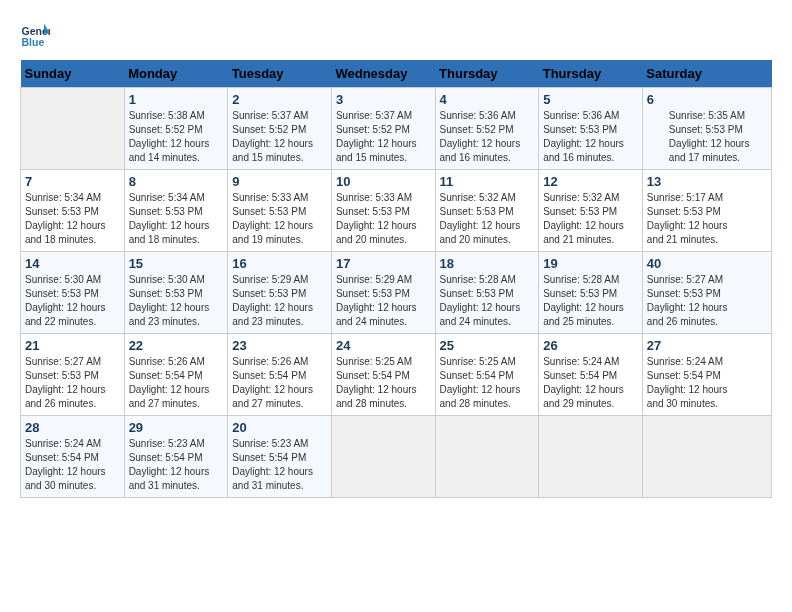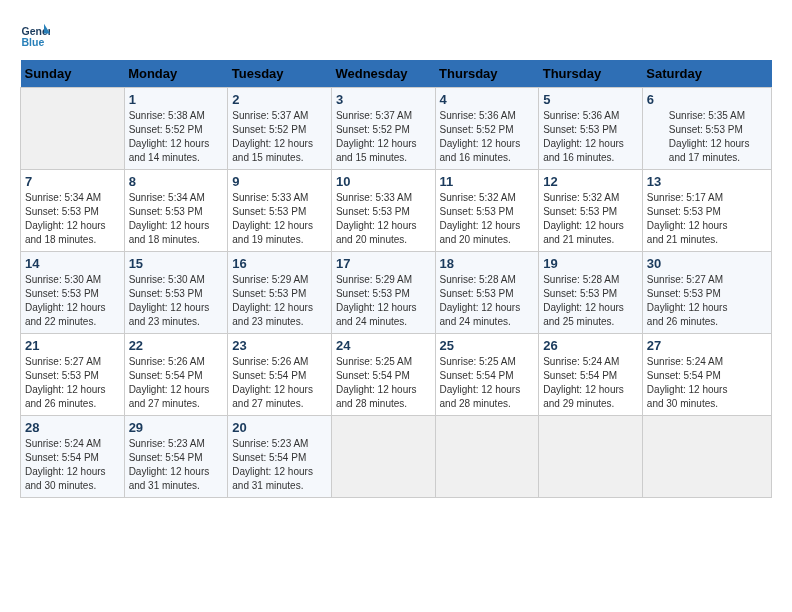--- a/index.html
+++ b/index.html
@@ -256,21 +256,21 @@
 and 24 minutes.</div>
         </td>
         <td>
           <span class="day-num">19</span>
           <div class="day-info" style="white-space: pre-line;">Sunrise: 5:28 AM
 Sunset: 5:53 PM
 Daylight: 12 hours
 and 25 minutes.</div>
         </td>
         <td>
-          <span class="day-num">30</span>
+          <span class="day-num">40</span>
           <div class="day-info" style="white-space: pre-line;">Sunrise: 5:27 AM
 Sunset: 5:53 PM
 Daylight: 12 hours
 and 26 minutes.</div>
         </td>
       </tr>
       <tr>
         <td>
           <span class="day-num">21</span>
           <div class="day-info" style="white-space: pre-line;">Sunrise: 5:27 AM

